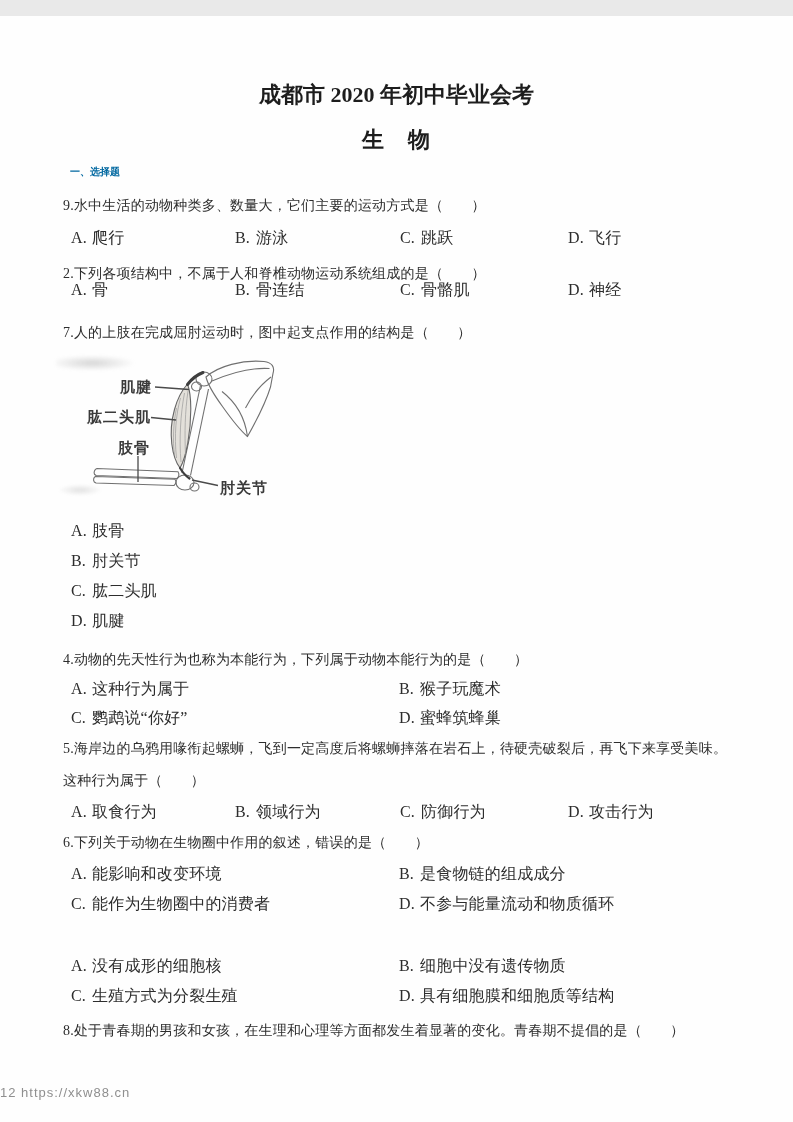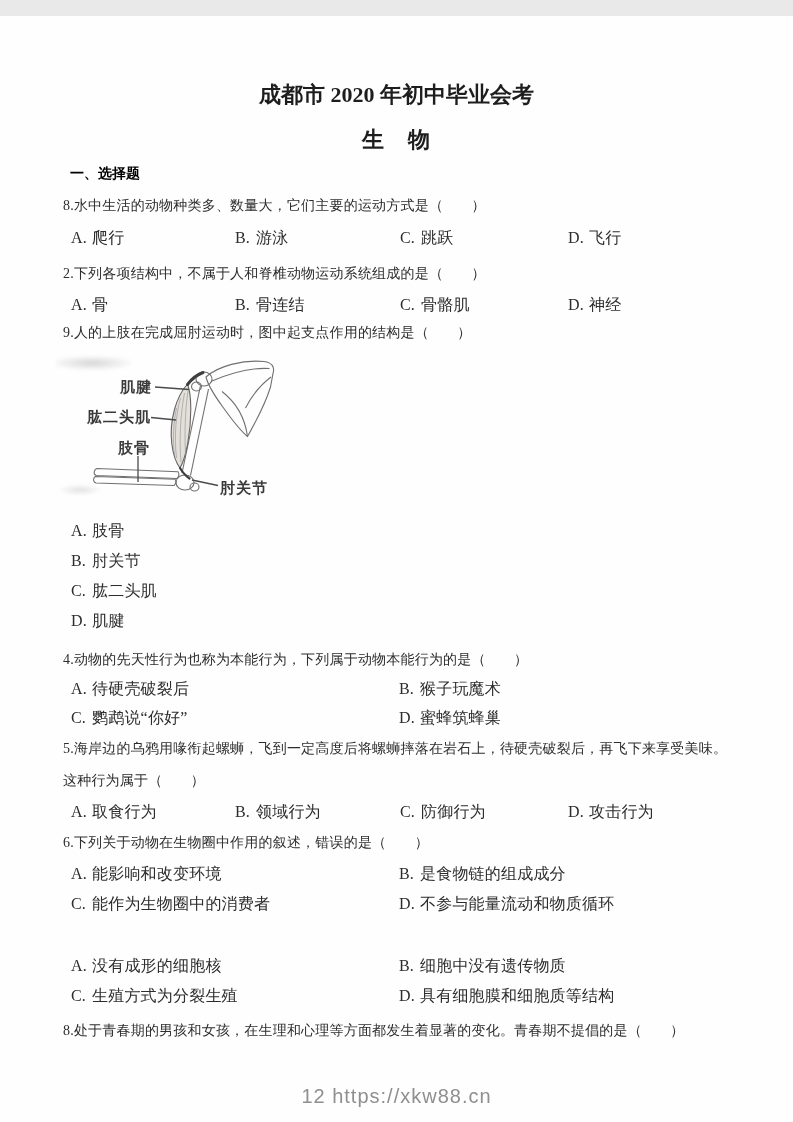--- a/index.html
+++ b/index.html
@@ -11,21 +11,21 @@
   }
   .abs{position:absolute;}
   .title{
     left:0;right:0;top:64px;text-align:center;
     font-size:22px;font-weight:bold;color:#1d1d1d;white-space:nowrap;
   }
   .subject{
     left:0;right:0;top:109px;text-align:center;
     font-size:22px;font-weight:bold;color:#1d1d1d;letter-spacing:1px;
   }
-  .heading{left:70px;top:149px;font-size:14px;font-weight:bold;color:#000000;}
+  .heading{left:70px;top:149px;font-size:10px;font-weight:bold;color:#0369a1;}
   .stem{
     left:63px;font-size:14px;letter-spacing:0.2px;line-height:20px;
     white-space:nowrap;color:#2d2d2d;
   }
   .optrow{left:71px;height:20px;width:660px;}
   .opt{position:absolute;top:0;white-space:nowrap;font-size:16px;letter-spacing:0.2px;}
   .olabel{display:inline-block;width:21px;}
   .p1{left:0;} .p2{left:164px;} .p3{left:329px;} .p4{left:497px;}
   .row2 .p2{left:328px;}
   .diagram-box{left:85px;top:340px;width:200px;height:150px;}
@@ -35,51 +35,51 @@
     font-size:15px;font-weight:bold;fill:#3a3a3a;letter-spacing:1px;
   }
   .noise{pointer-events:none;}
   .noise-a{left:56px;top:339px;width:80px;height:16px;
     background:radial-gradient(ellipse at 45% 50%, rgba(125,125,125,.30), rgba(255,255,255,0) 70%);
     filter:blur(1.5px);}
   .noise-b{left:58px;top:468px;width:44px;height:12px;
     background:radial-gradient(ellipse, rgba(130,130,130,.22), rgba(255,255,255,0) 70%);
     filter:blur(1px);}
   .footer{
-    left:0;right:0;top:1069px;text-align:center;
+    left:0;right:0;top:1069px;
     font-family:"Liberation Sans","DejaVu Sans",sans-serif;
-    font-size:20px;color:#8f8f8f;letter-spacing:1px;
+    font-size:13px;color:#8f8f8f;letter-spacing:1px;
   }
 </style>
 </head>
 <body>
 
 <div class="page">
 
   <div class="abs title">成都市 2020 年初中毕业会考</div>
   <div class="abs subject">生　物</div>
   <div class="abs heading">一、选择题</div>
 
-  <div class="abs stem" style="top:180px">8.水中生活的动物种类多、数量大，它们主要的运动方式是（　　）</div>
+  <div class="abs stem" style="top:180px">9.水中生活的动物种类多、数量大，它们主要的运动方式是（　　）</div>
   <div class="abs optrow" style="top:212px">
     <span class="opt p1"><span class="olabel">A.</span><span>爬行</span></span>
     <span class="opt p2"><span class="olabel">B.</span><span>游泳</span></span>
     <span class="opt p3"><span class="olabel">C.</span><span>跳跃</span></span>
     <span class="opt p4"><span class="olabel">D.</span><span>飞行</span></span>
   </div>
 
   <div class="abs stem" style="top:248px">2.下列各项结构中，不属于人和脊椎动物运动系统组成的是（　　）</div>
-  <div class="abs optrow" style="top:279px">
+  <div class="abs optrow" style="top:264px">
     <span class="opt p1"><span class="olabel">A.</span><span>骨</span></span>
     <span class="opt p2"><span class="olabel">B.</span><span>骨连结</span></span>
     <span class="opt p3"><span class="olabel">C.</span><span>骨骼肌</span></span>
     <span class="opt p4"><span class="olabel">D.</span><span>神经</span></span>
   </div>
 
-  <div class="abs stem" style="top:307px">9.人的上肢在完成屈肘运动时，图中起支点作用的结构是（　　）</div>
+  <div class="abs stem" style="top:307px">7.人的上肢在完成屈肘运动时，图中起支点作用的结构是（　　）</div>
 
   <div class="abs noise noise-a"></div>
   <div class="abs noise noise-b"></div>
   <div class="abs diagram-box">
     <svg viewBox="0 0 200 150">
       <g stroke="#707070" fill="none" stroke-width="1.1">
         <path d="M121,21 C133,10 158,3.5 179,5.5 C187,6.5 190,11 188,17.5 L185.5,31 C180,49 171.5,64.5 162.5,80.5 C156.5,75.5 146,62.5 137.5,50.5 C129.5,39.5 123,29.5 121,21 Z"></path>
         <path d="M127,25 C149,15.5 169,11.5 184.5,12.5"></path>
         <path d="M162.5,80.5 C160,62 150.5,46 137,35.5"></path>
         <path d="M186,21 C176,28.5 167,39.5 160.5,52"></path>
@@ -132,21 +132,21 @@
   </div>
   <div class="abs optrow" style="top:565px">
     <span class="opt p1"><span class="olabel">C.</span><span>肱二头肌</span></span>
   </div>
   <div class="abs optrow" style="top:595px">
     <span class="opt p1"><span class="olabel">D.</span><span>肌腱</span></span>
   </div>
 
   <div class="abs stem" style="top:634px">4.动物的先天性行为也称为本能行为，下列属于动物本能行为的是（　　）</div>
   <div class="abs optrow row2" style="top:663px">
-    <span class="opt p1"><span class="olabel">A.</span><span>待硬壳破裂后</span></span>
+    <span class="opt p1"><span class="olabel">A.</span><span>这种行为属于</span></span>
     <span class="opt p2"><span class="olabel">B.</span><span>猴子玩魔术</span></span>
   </div>
   <div class="abs optrow row2" style="top:692px">
     <span class="opt p1"><span class="olabel">C.</span><span>鹦鹉说“你好”</span></span>
     <span class="opt p2"><span class="olabel">D.</span><span>蜜蜂筑蜂巢</span></span>
   </div>
 
   <div class="abs stem" style="top:723px">5.海岸边的乌鸦用喙衔起螺蛳，飞到一定高度后将螺蛳摔落在岩石上，待硬壳破裂后，再飞下来享受美味。</div>
   <div class="abs stem" style="top:755px">这种行为属于（　　）</div>
   <div class="abs optrow" style="top:786px">

